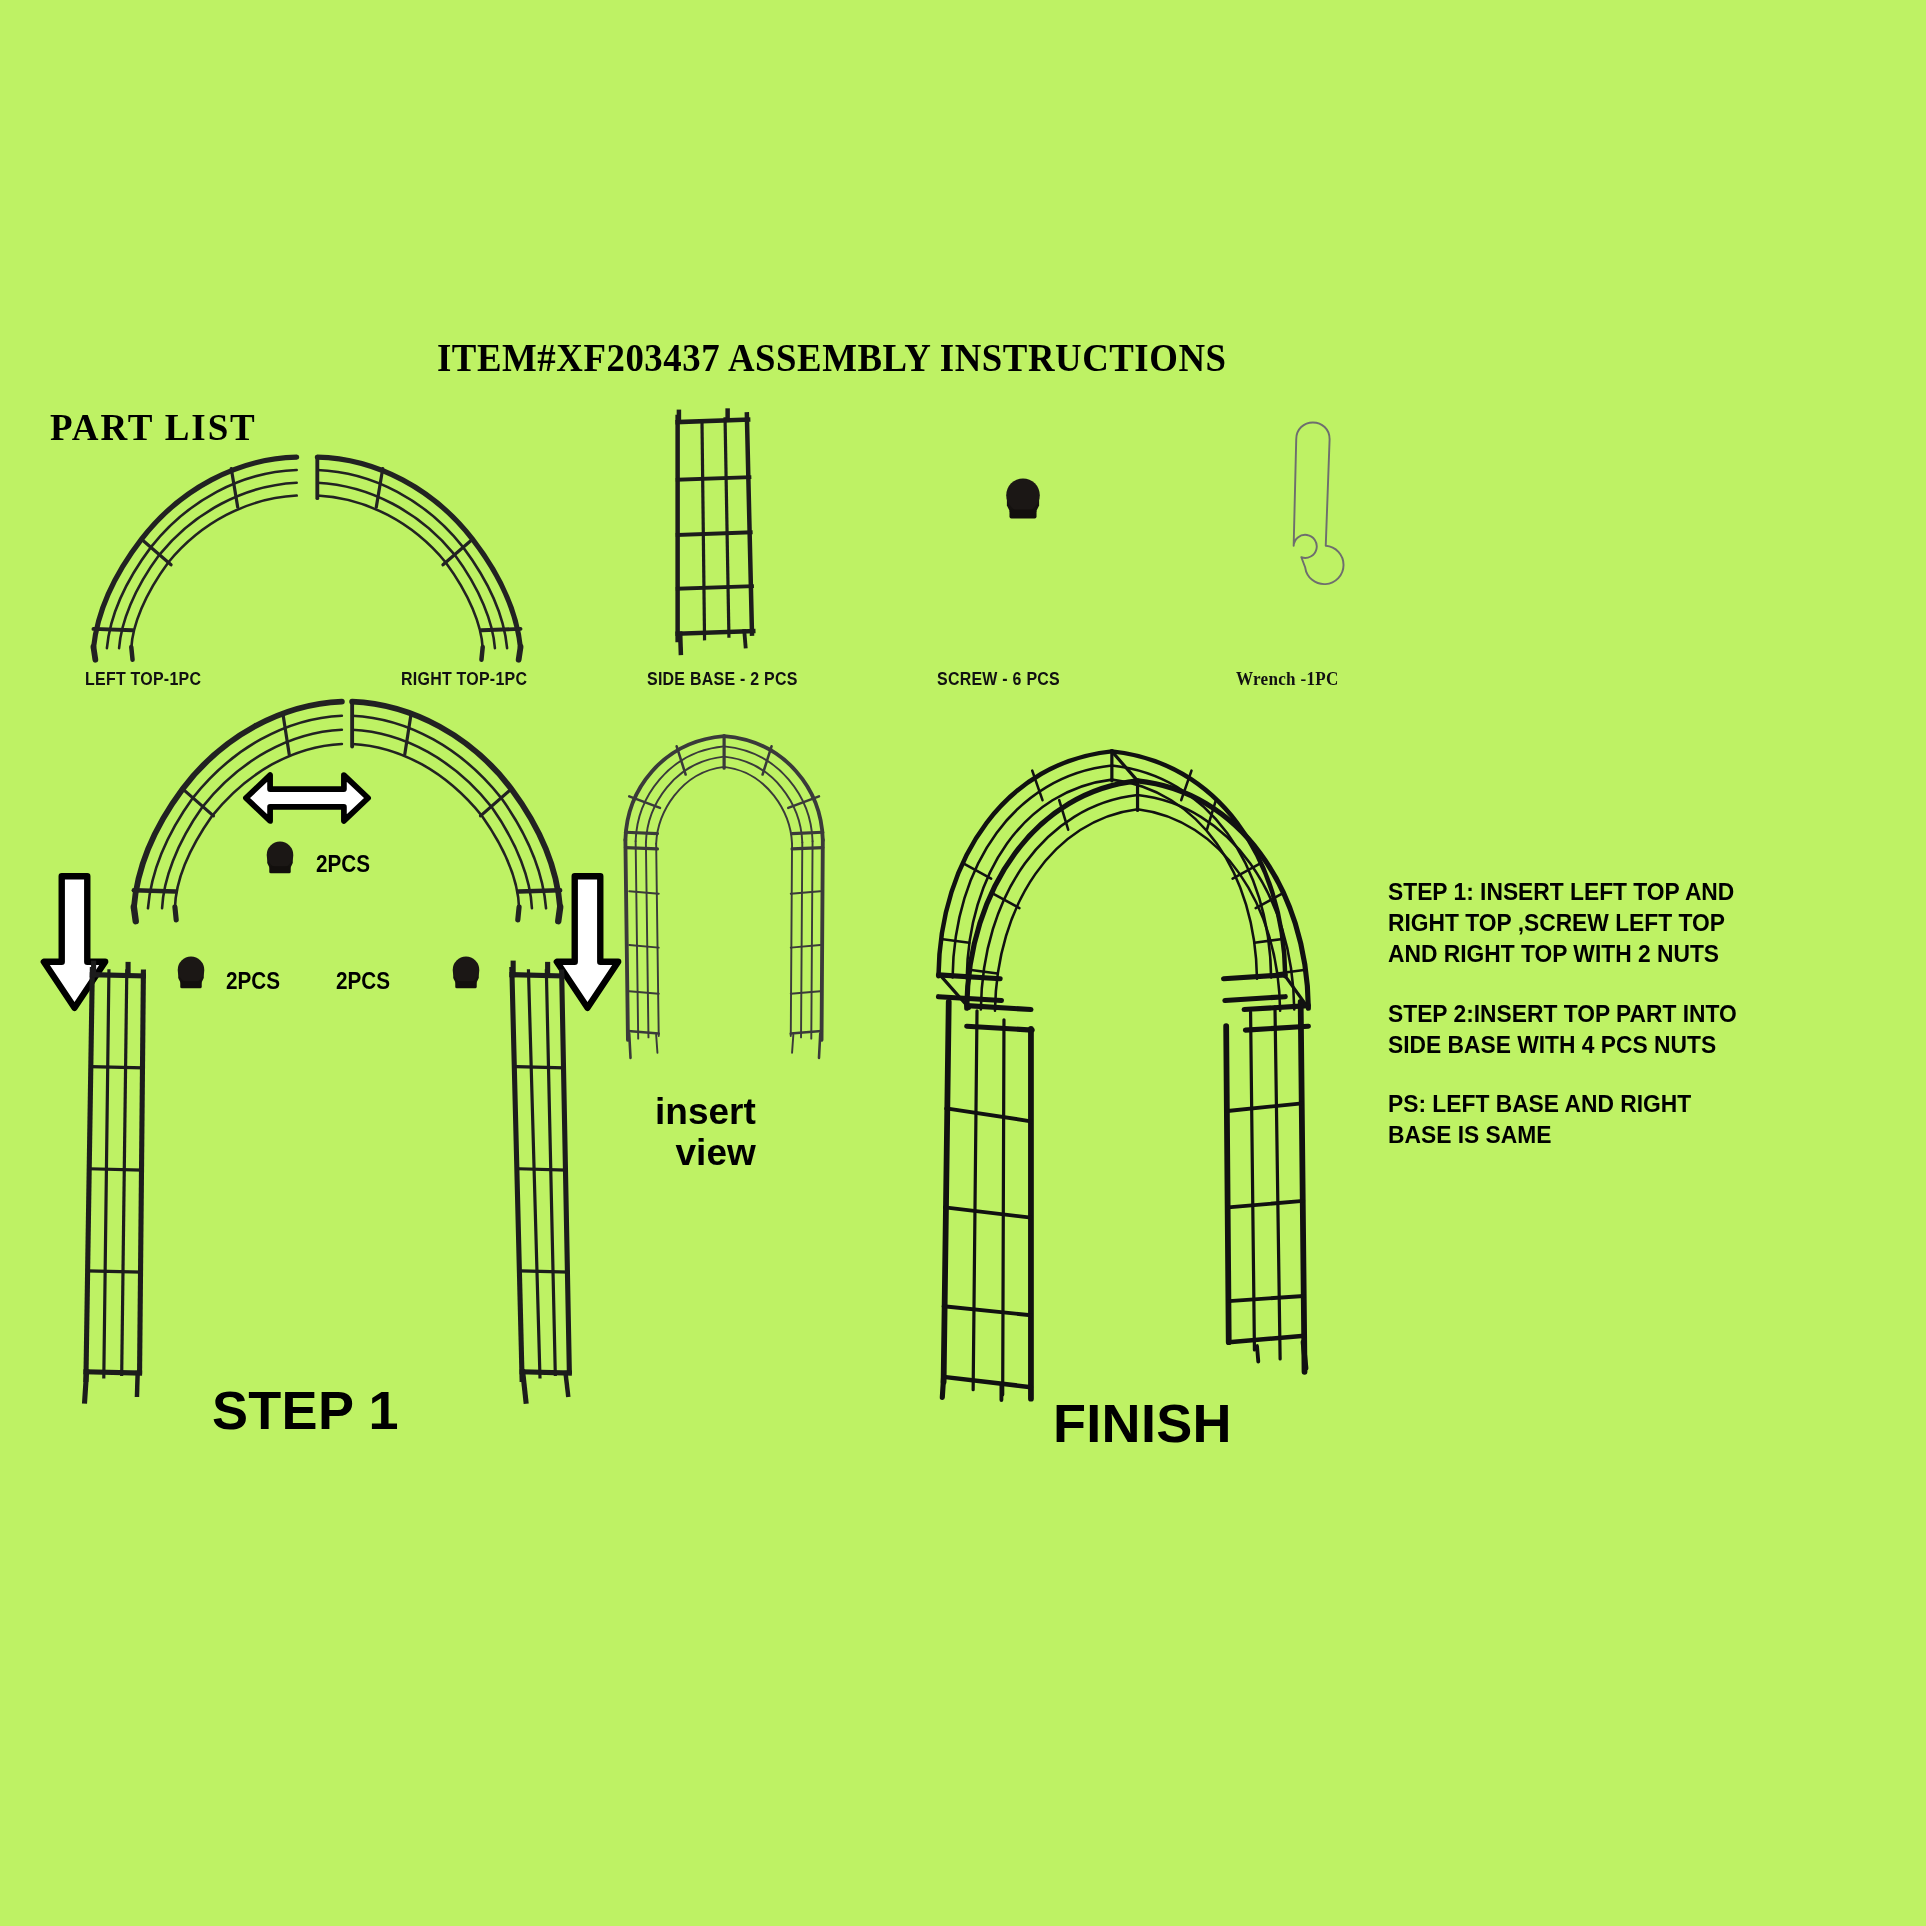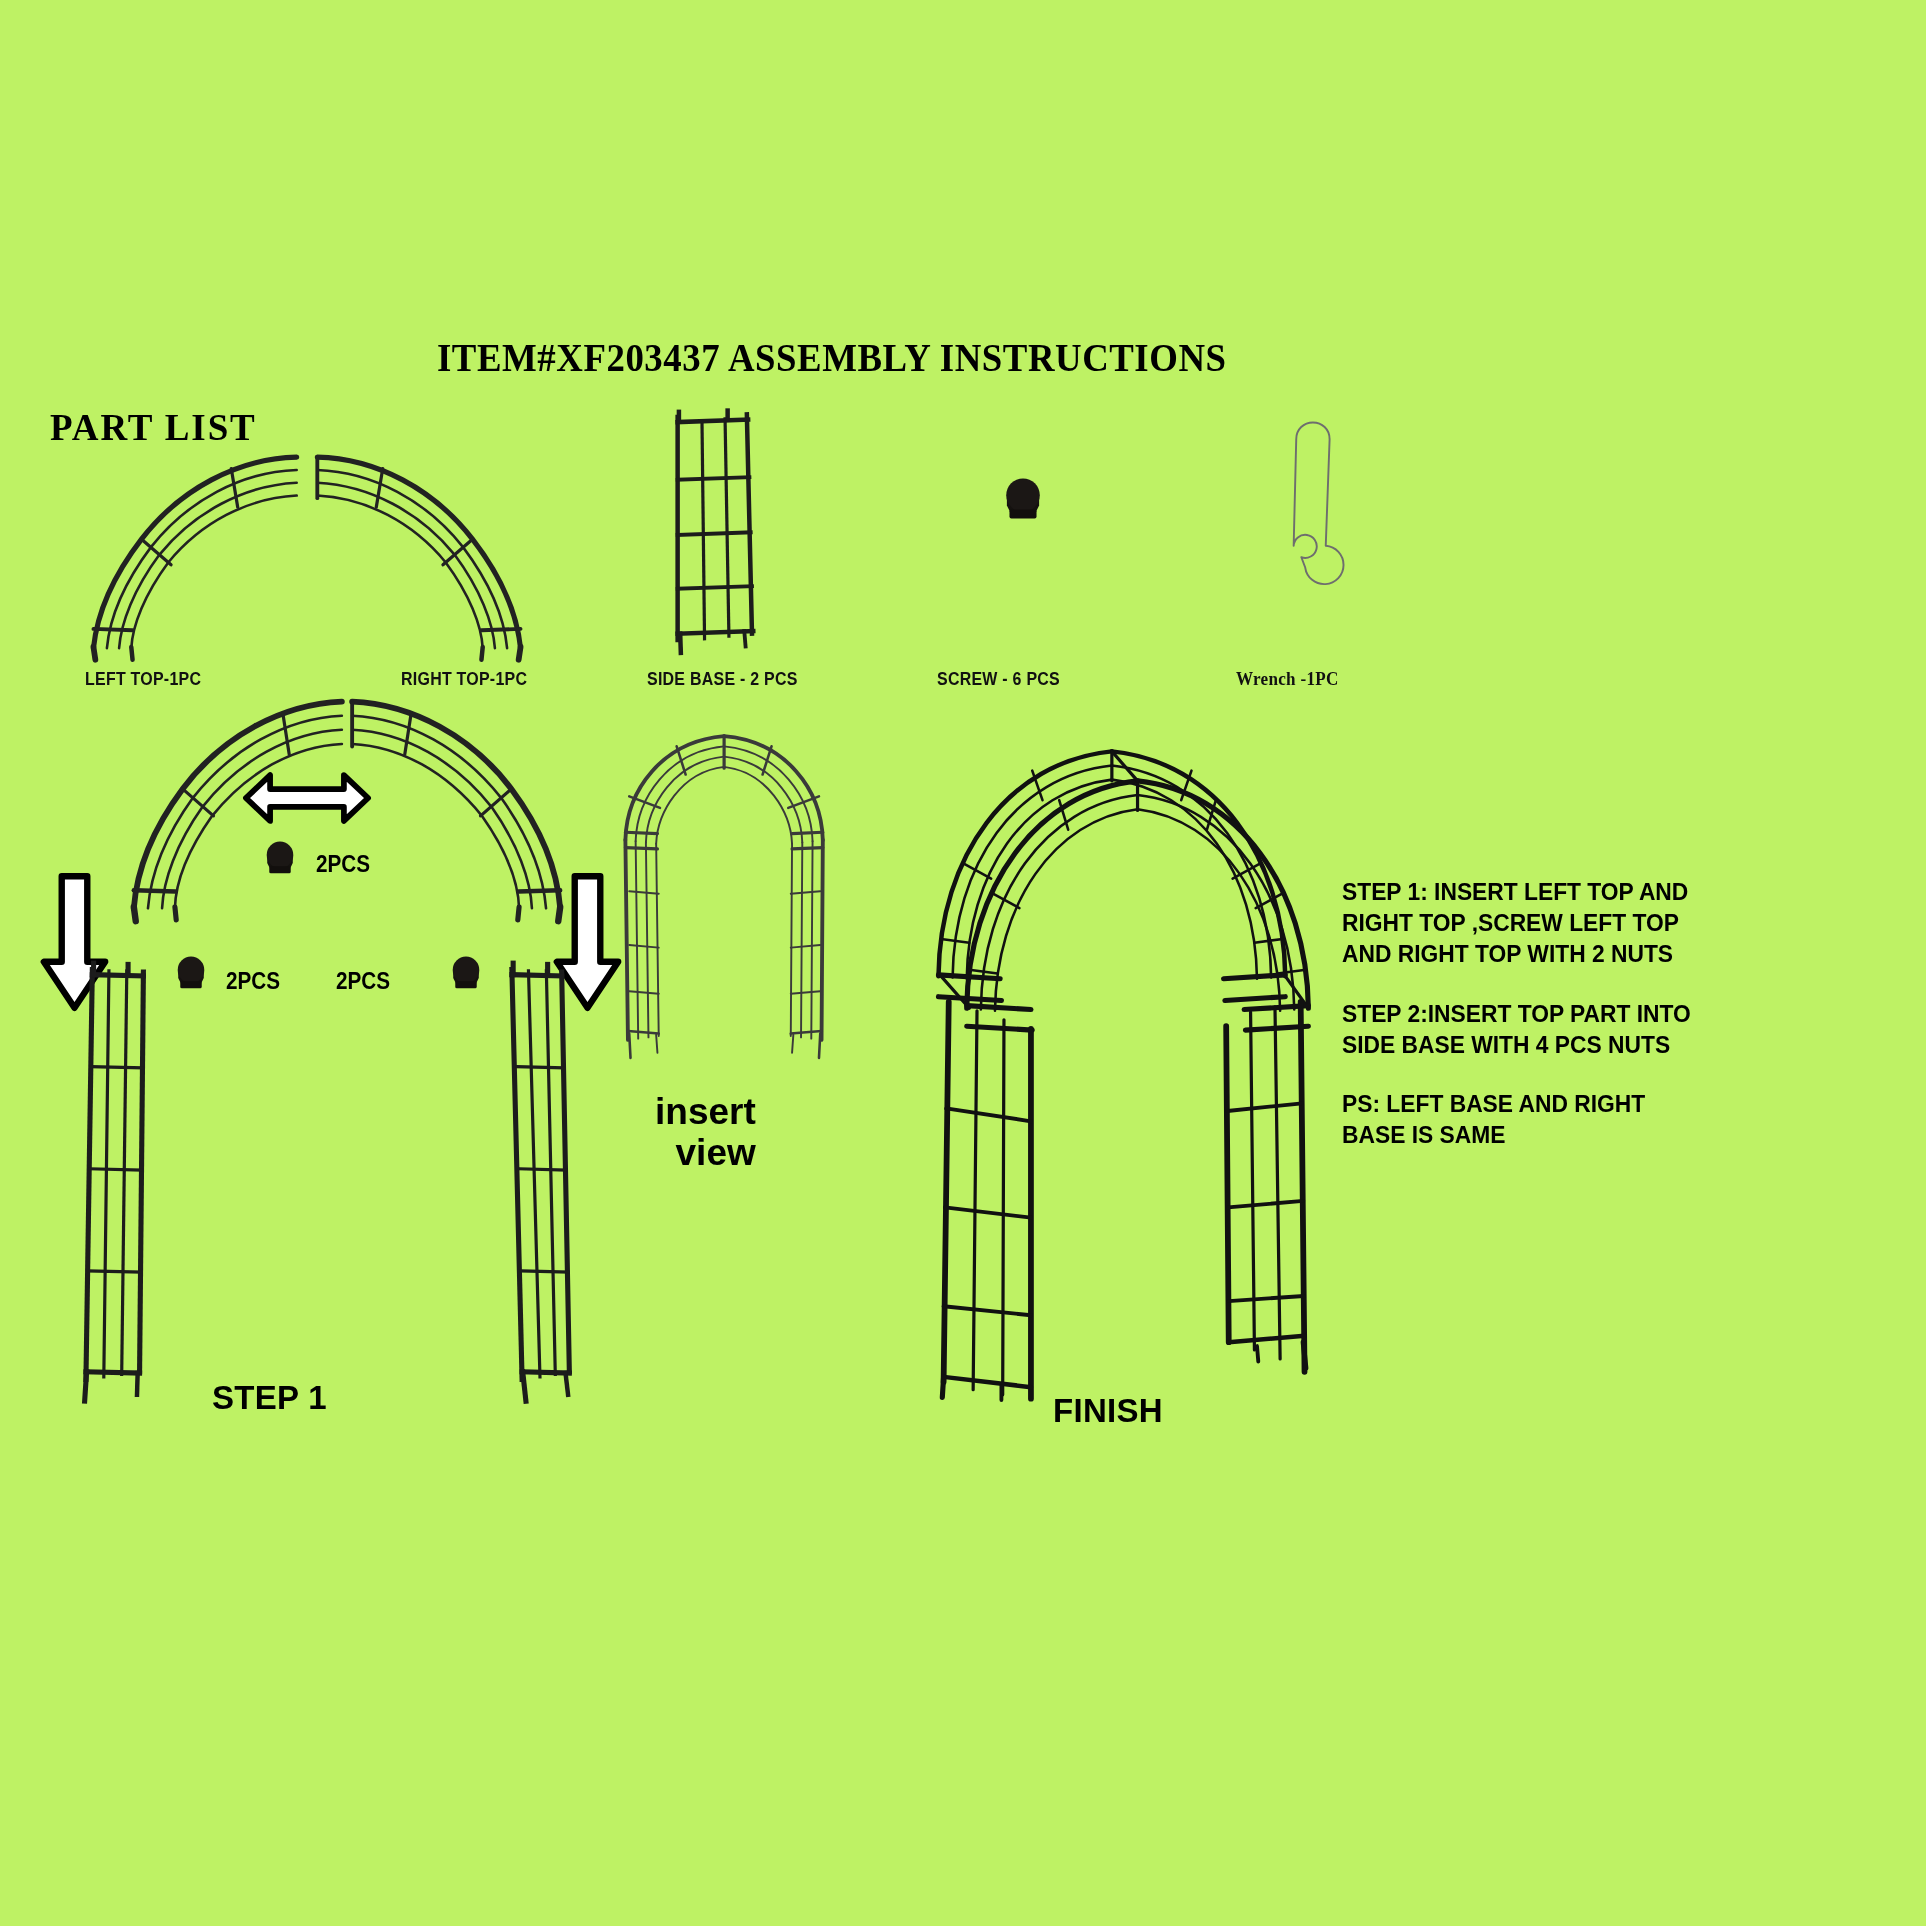--- a/index.html
+++ b/index.html
@@ -53,41 +53,41 @@
     transform-origin: left center;
     letter-spacing: 0.3px;
   }
   .part-label.serif {
     font-family: "Liberation Serif", serif;
     transform: scaleX(0.9);
   }
 
   
   #steps-block {
-    left: 1342px;
+    left: 1388px;
     top: 876px;
     width: 385px;
   }
   .step-para {
     font-family: "Liberation Sans", sans-serif;
     font-weight: 700;
     font-size: 24px;
     line-height: 1.30;
     color: #000;
     margin-bottom: 28px;
     transform: scaleX(0.95);
     transform-origin: left top;
   }
   .step-para:last-child { margin-bottom: 0; }
 
   
   .caption-big {
     font-family: "Liberation Sans", sans-serif;
     font-weight: 700;
-    font-size: 33px;
+    font-size: 54px;
     color: #000;
     letter-spacing: 0.3px;
     white-space: nowrap;
   }
   .caption-mid {
     font-family: "Liberation Sans", sans-serif;
     font-weight: 700;
     font-size: 37px;
     line-height: 1.12;
     color: #000;

